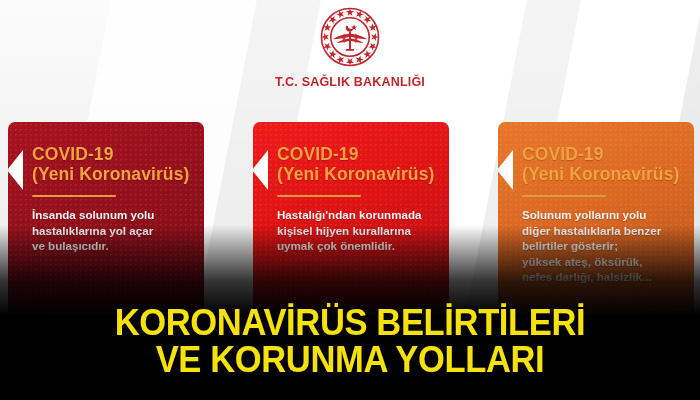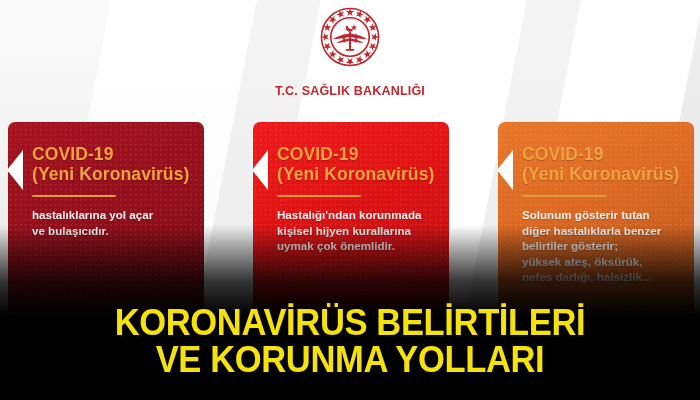--- a/index.html
+++ b/index.html
@@ -17,21 +17,21 @@
   .b2{left:72px;width:150px;background:linear-gradient(180deg,#ffffff 0%,#fafafa 100%);}
   .b3{left:218px;width:70px;background:linear-gradient(180deg,#f7f7f7 0%,#e6e6e6 100%);}
   .b4{left:282px;width:210px;background:#ffffff;}
   .b5{left:488px;width:60px;background:linear-gradient(180deg,#f6f6f6 0%,#e8e8e8 100%);}
   .b6{left:542px;width:130px;background:#ffffff;}
   .b7{left:664px;width:90px;background:linear-gradient(180deg,#f2f2f2 0%,#dedede 100%);}
 
   
   .logo-wrap{position:absolute;left:0;right:0;top:6px;display:flex;flex-direction:column;align-items:center;}
   .logo-mark{width:62px;height:62px;display:block;}
-  .logo-text{margin-top:16px;font-size:12.5px;font-weight:bold;color:#c0272d;letter-spacing:.2px;}
+  .logo-text{margin-top:7px;font-size:12.5px;font-weight:bold;color:#c0272d;letter-spacing:.2px;}
 
   
   .panels{position:absolute;left:0;top:122px;width:700px;height:190px;}
   .panel{position:absolute;top:0;width:196px;height:190px;
     border-top-left-radius:7px;border-top-right-radius:7px;overflow:hidden;}
   .panel.p1{left:8px;background:linear-gradient(160deg,#a8131f 0%,#98101c 35%,#7e0d17 100%);}
   .panel.p2{left:253px;background:linear-gradient(160deg,#ef1b1b 0%,#e01313 40%,#b90f16 100%);}
   .panel.p3{left:498px;background:linear-gradient(160deg,#e8762a 0%,#dd6a23 40%,#b8531c 100%);}
   .dots{position:absolute;inset:0;
     background-image:radial-gradient(rgba(255,255,255,.085) 1px, transparent 1px);
@@ -119,20 +119,21 @@
       <svg class="notch" viewBox="0 0 16 40">
         <polygon points="16,0 0,20 16,40" fill="#ffffff"></polygon>
       </svg>
       <div class="panel-inner">
         <div class="p-title">
           <span>COVID-19</span>
           <span class="l2">(Yeni Koronavirüs)</span>
         </div>
         <div class="divider"></div>
         <div class="p-body">
+          <span class="bl">İnsanda solunum yolu</span>
           <span class="bl">hastalıklarına yol açar</span>
           <span class="bl">ve bulaşıcıdır.</span>
         </div>
       </div>
     </div>
 
     <div class="panel p2">
       <div class="dots"></div>
       <svg class="notch" viewBox="0 0 16 40">
         <polygon points="16,0 0,20 16,40" fill="#ffffff"></polygon>
@@ -156,21 +157,21 @@
       <svg class="notch" viewBox="0 0 16 40">
         <polygon points="16,0 0,20 16,40" fill="#ffffff"></polygon>
       </svg>
       <div class="panel-inner">
         <div class="p-title">
           <span>COVID-19</span>
           <span class="l2">(Yeni Koronavirüs)</span>
         </div>
         <div class="divider"></div>
         <div class="p-body">
-          <span class="bl">Solunum gösterir tutan</span>
+          <span class="bl">Solunum yollarını yolu</span>
           <span class="bl">diğer hastalıklarla benzer</span>
           <span class="bl">belirtiler gösterir;</span>
           <span class="bl">yüksek ateş, öksürük,</span>
           <span class="bl">nefes darlığı, halsizlik...</span>
         </div>
       </div>
     </div>
 
   </div>
 

